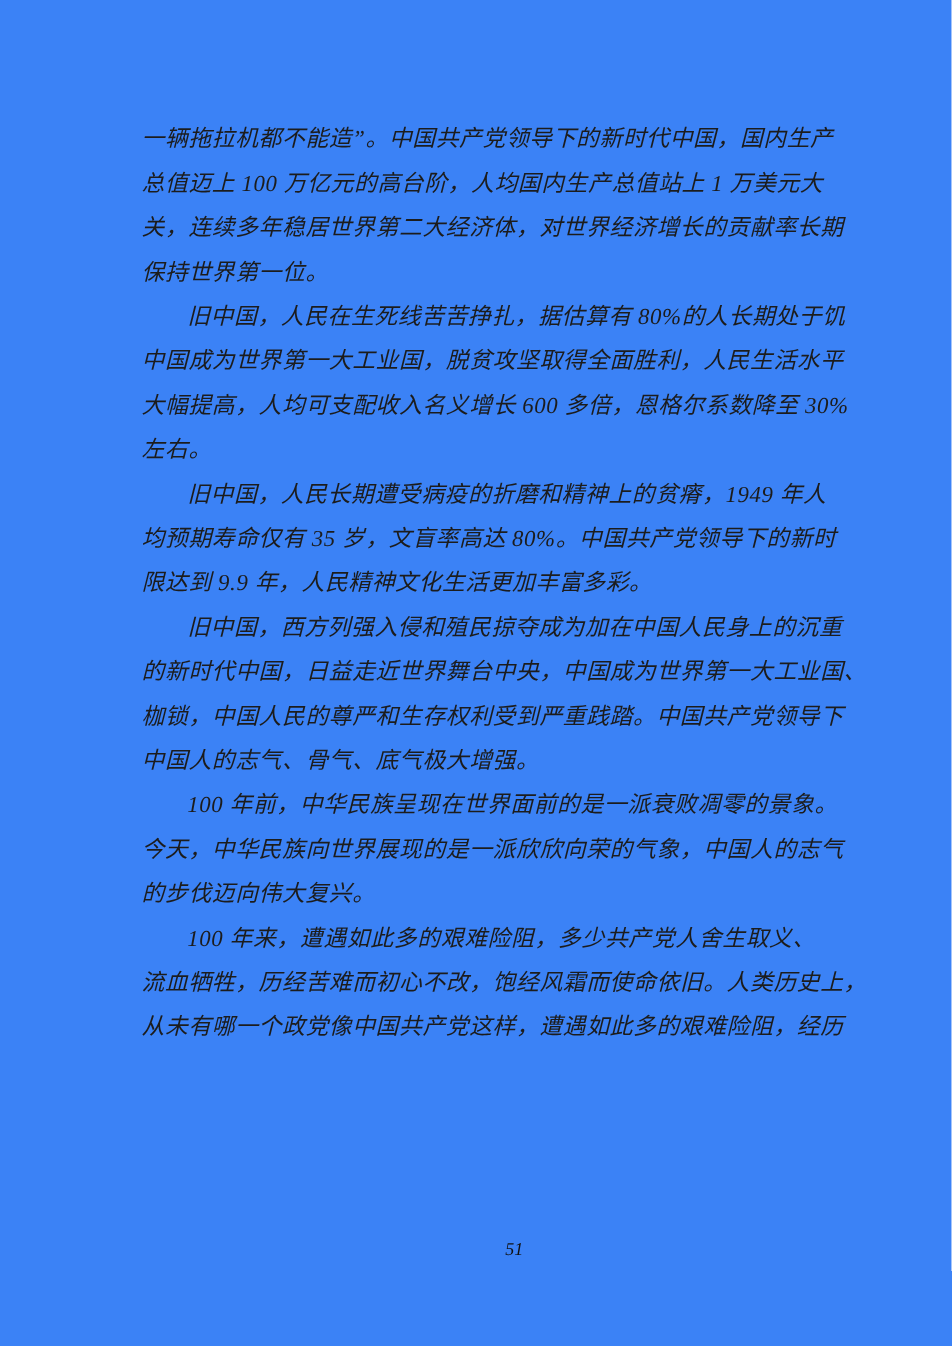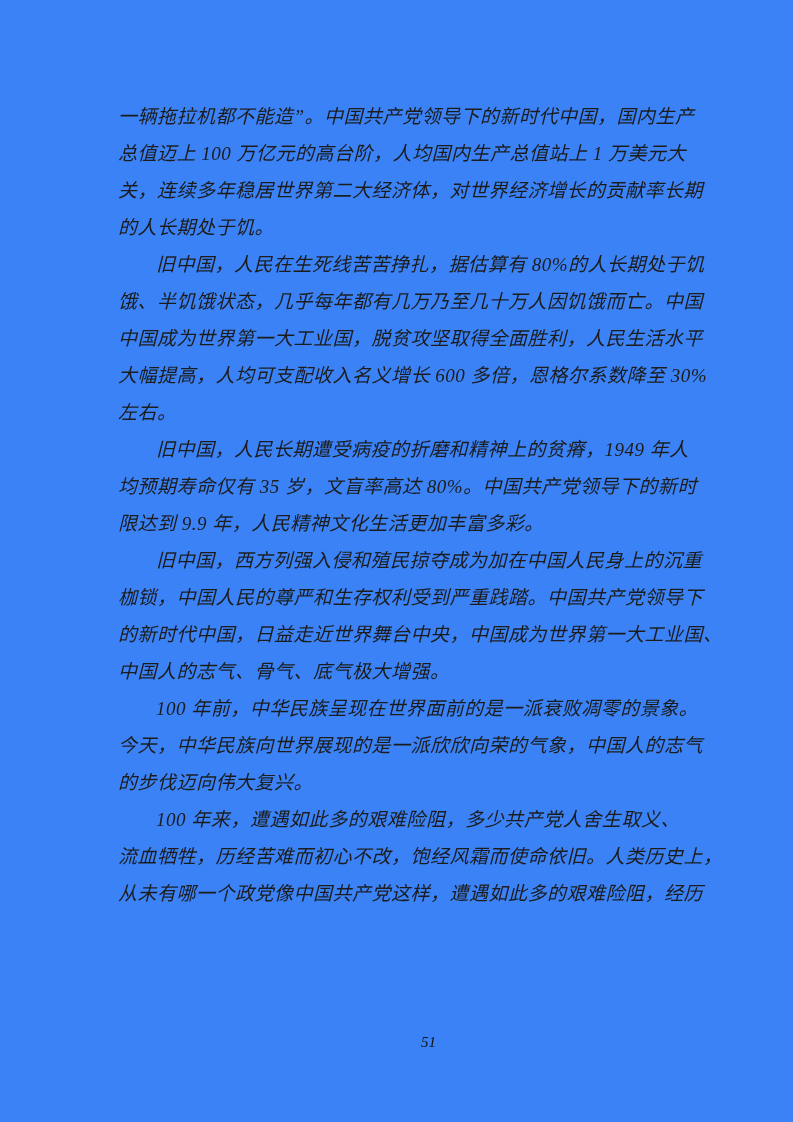--- a/index.html
+++ b/index.html
@@ -53,32 +53,31 @@
   }
 </style>
 </head>
 <body>
 
 <div class="page">
   <div class="body-text">
     <div class="line">一辆拖拉机都不能造”。中国共产党领导下的新时代中国，国内生产</div>
     <div class="line">总值迈上 100 万亿元的高台阶，人均国内生产总值站上 1 万美元大</div>
     <div class="line">关，连续多年稳居世界第二大经济体，对世界经济增长的贡献率长期</div>
-    <div class="line end">的人长期处于饥。</div>
+    <div class="line end">保持世界第一位。</div>
     <div class="line indent">旧中国，人民在生死线苦苦挣扎，据估算有 80%的人长期处于饥</div>
-    <div class="line">饿、半饥饿状态，几乎每年都有几万乃至几十万人因饥饿而亡。中国</div>
     <div class="line">中国成为世界第一大工业国，脱贫攻坚取得全面胜利，人民生活水平</div>
     <div class="line">大幅提高，人均可支配收入名义增长 600 多倍，恩格尔系数降至 30%</div>
     <div class="line end">左右。</div>
     <div class="line indent">旧中国，人民长期遭受病疫的折磨和精神上的贫瘠，1949 年人</div>
     <div class="line">均预期寿命仅有 35 岁，文盲率高达 80%。中国共产党领导下的新时</div>
     <div class="line end">限达到 9.9 年，人民精神文化生活更加丰富多彩。</div>
     <div class="line indent">旧中国，西方列强入侵和殖民掠夺成为加在中国人民身上的沉重</div>
+    <div class="line">的新时代中国，日益走近世界舞台中央，中国成为世界第一大工业国、</div>
     <div class="line">枷锁，中国人民的尊严和生存权利受到严重践踏。中国共产党领导下</div>
-    <div class="line">的新时代中国，日益走近世界舞台中央，中国成为世界第一大工业国、</div>
     <div class="line end">中国人的志气、骨气、底气极大增强。</div>
     <div class="line indent">100 年前，中华民族呈现在世界面前的是一派衰败凋零的景象。</div>
     <div class="line">今天，中华民族向世界展现的是一派欣欣向荣的气象，中国人的志气</div>
     <div class="line end">的步伐迈向伟大复兴。</div>
     <div class="line indent">100 年来，遭遇如此多的艰难险阻，多少共产党人舍生取义、</div>
     <div class="line">流血牺牲，历经苦难而初心不改，饱经风霜而使命依旧。人类历史上，</div>
     <div class="line">从未有哪一个政党像中国共产党这样，遭遇如此多的艰难险阻，经历</div>
   </div>
 
   <div class="footer">51</div>

